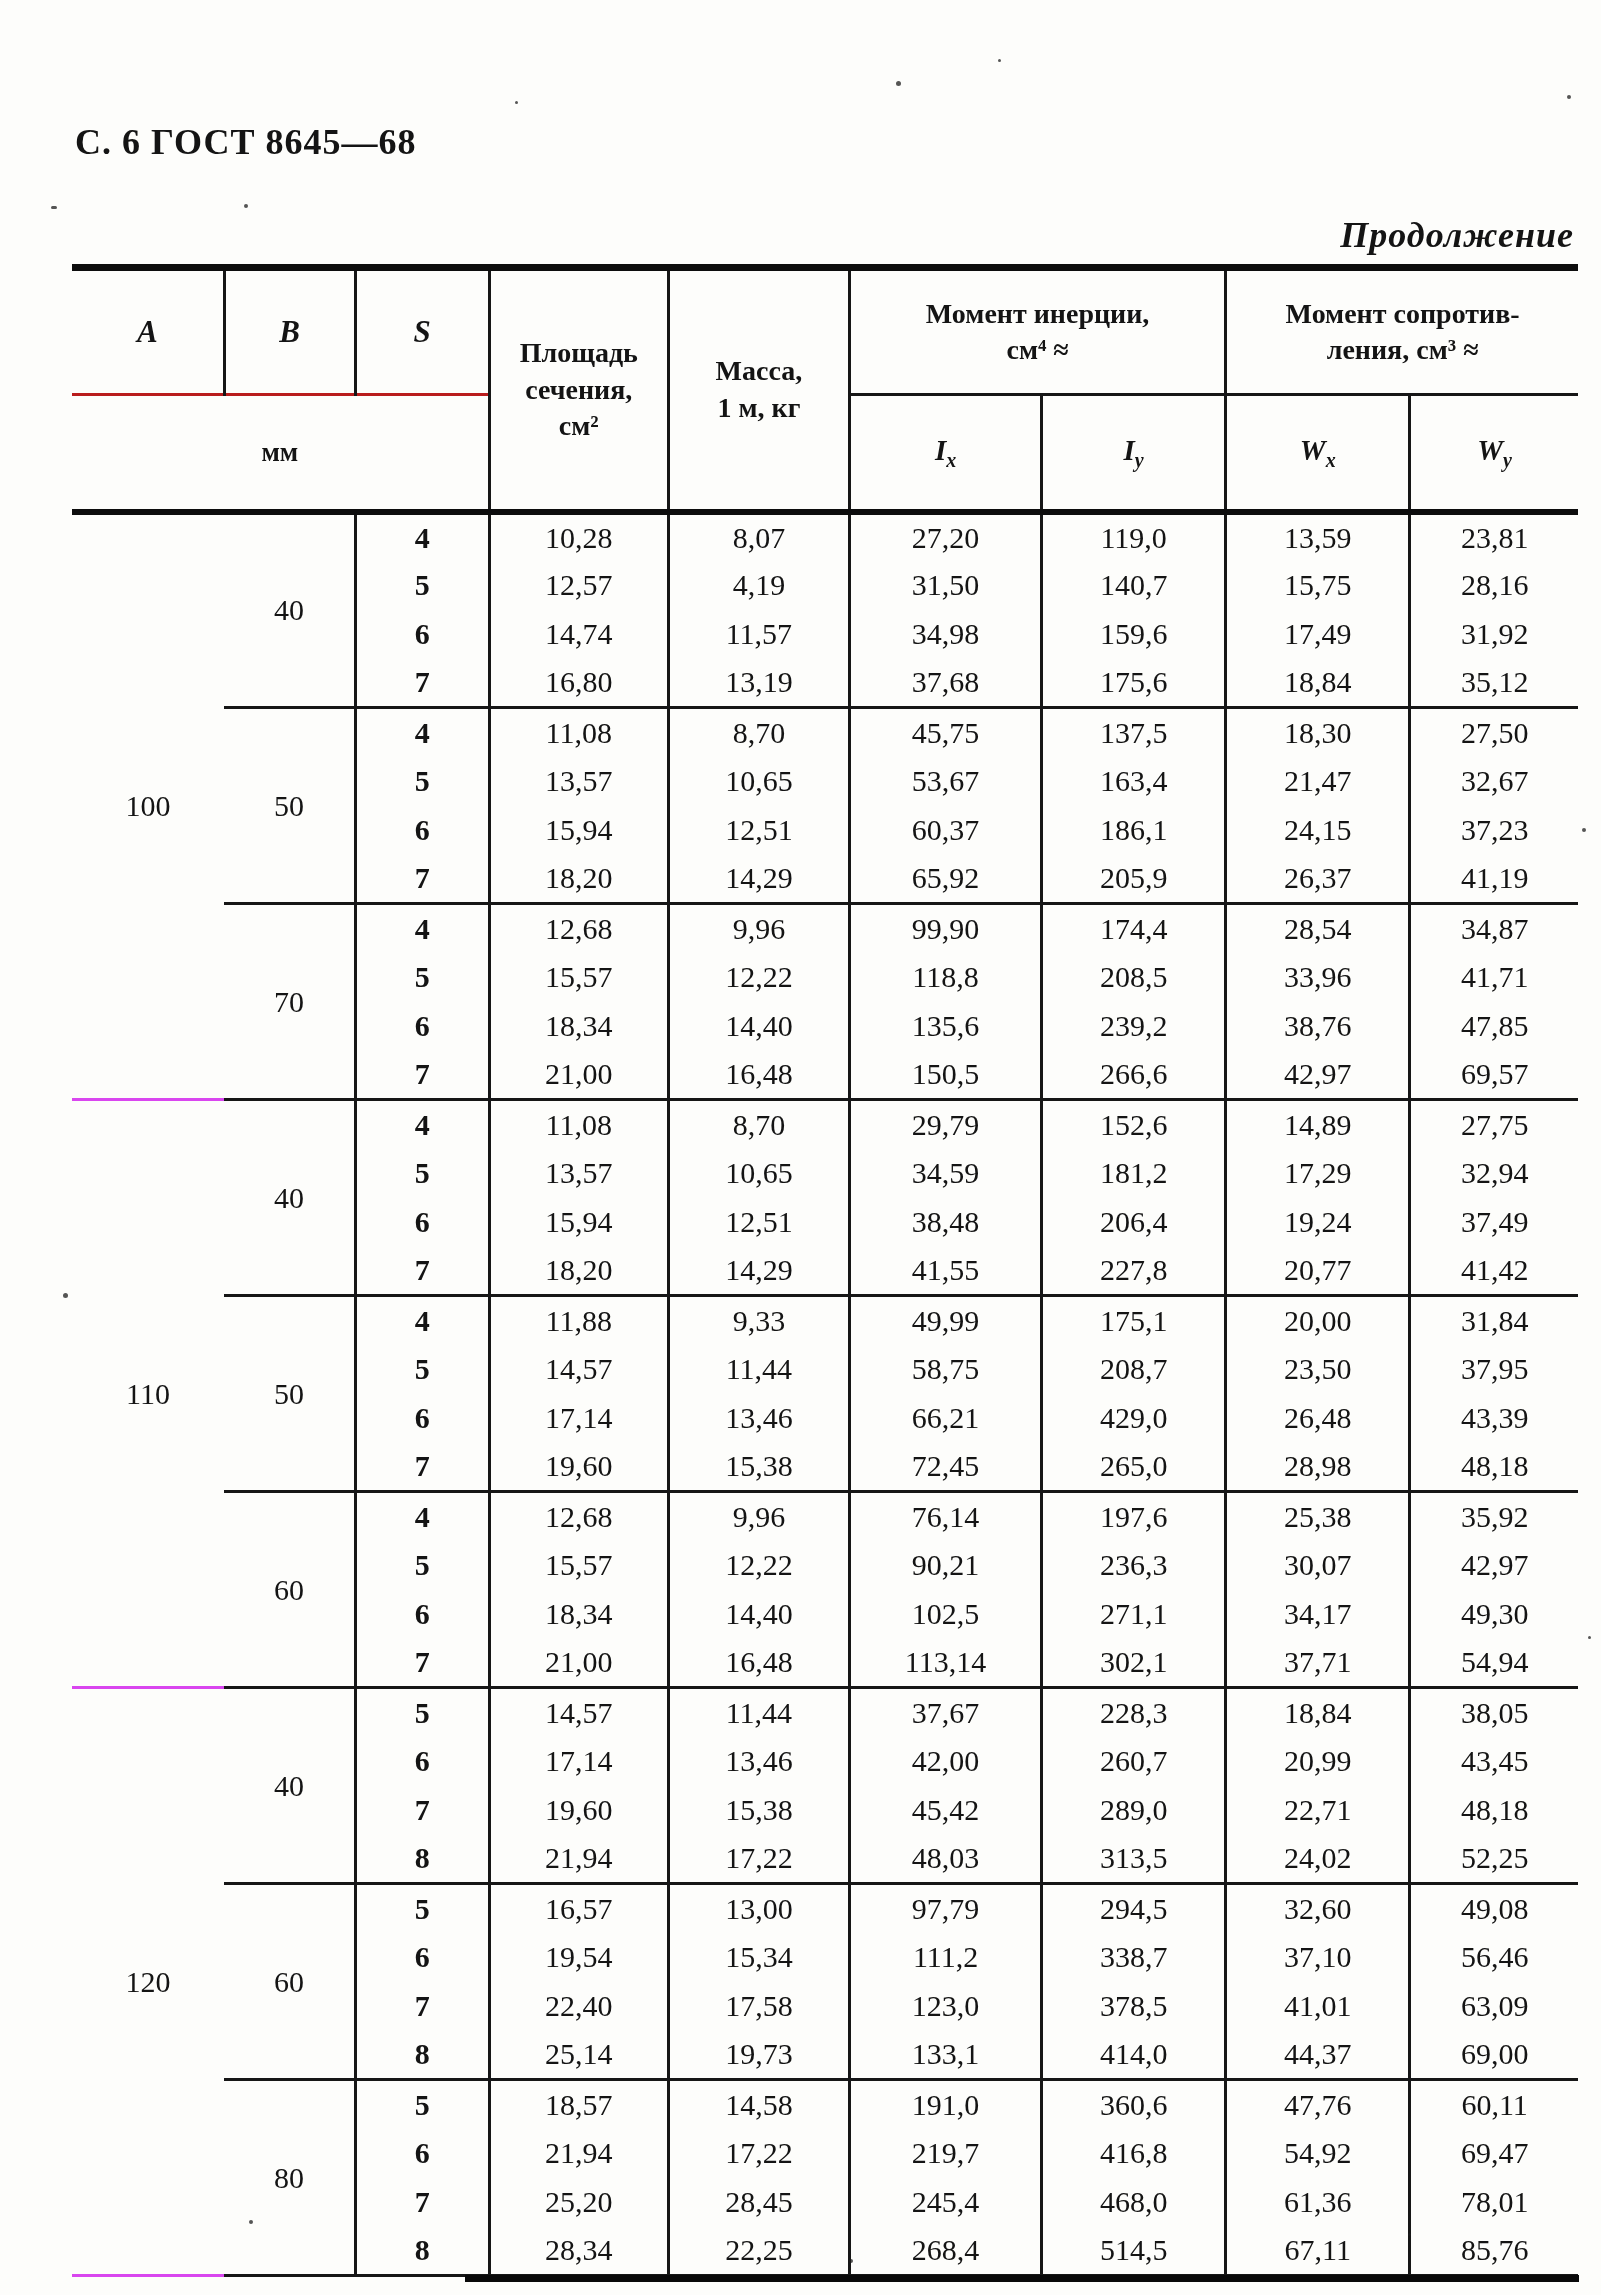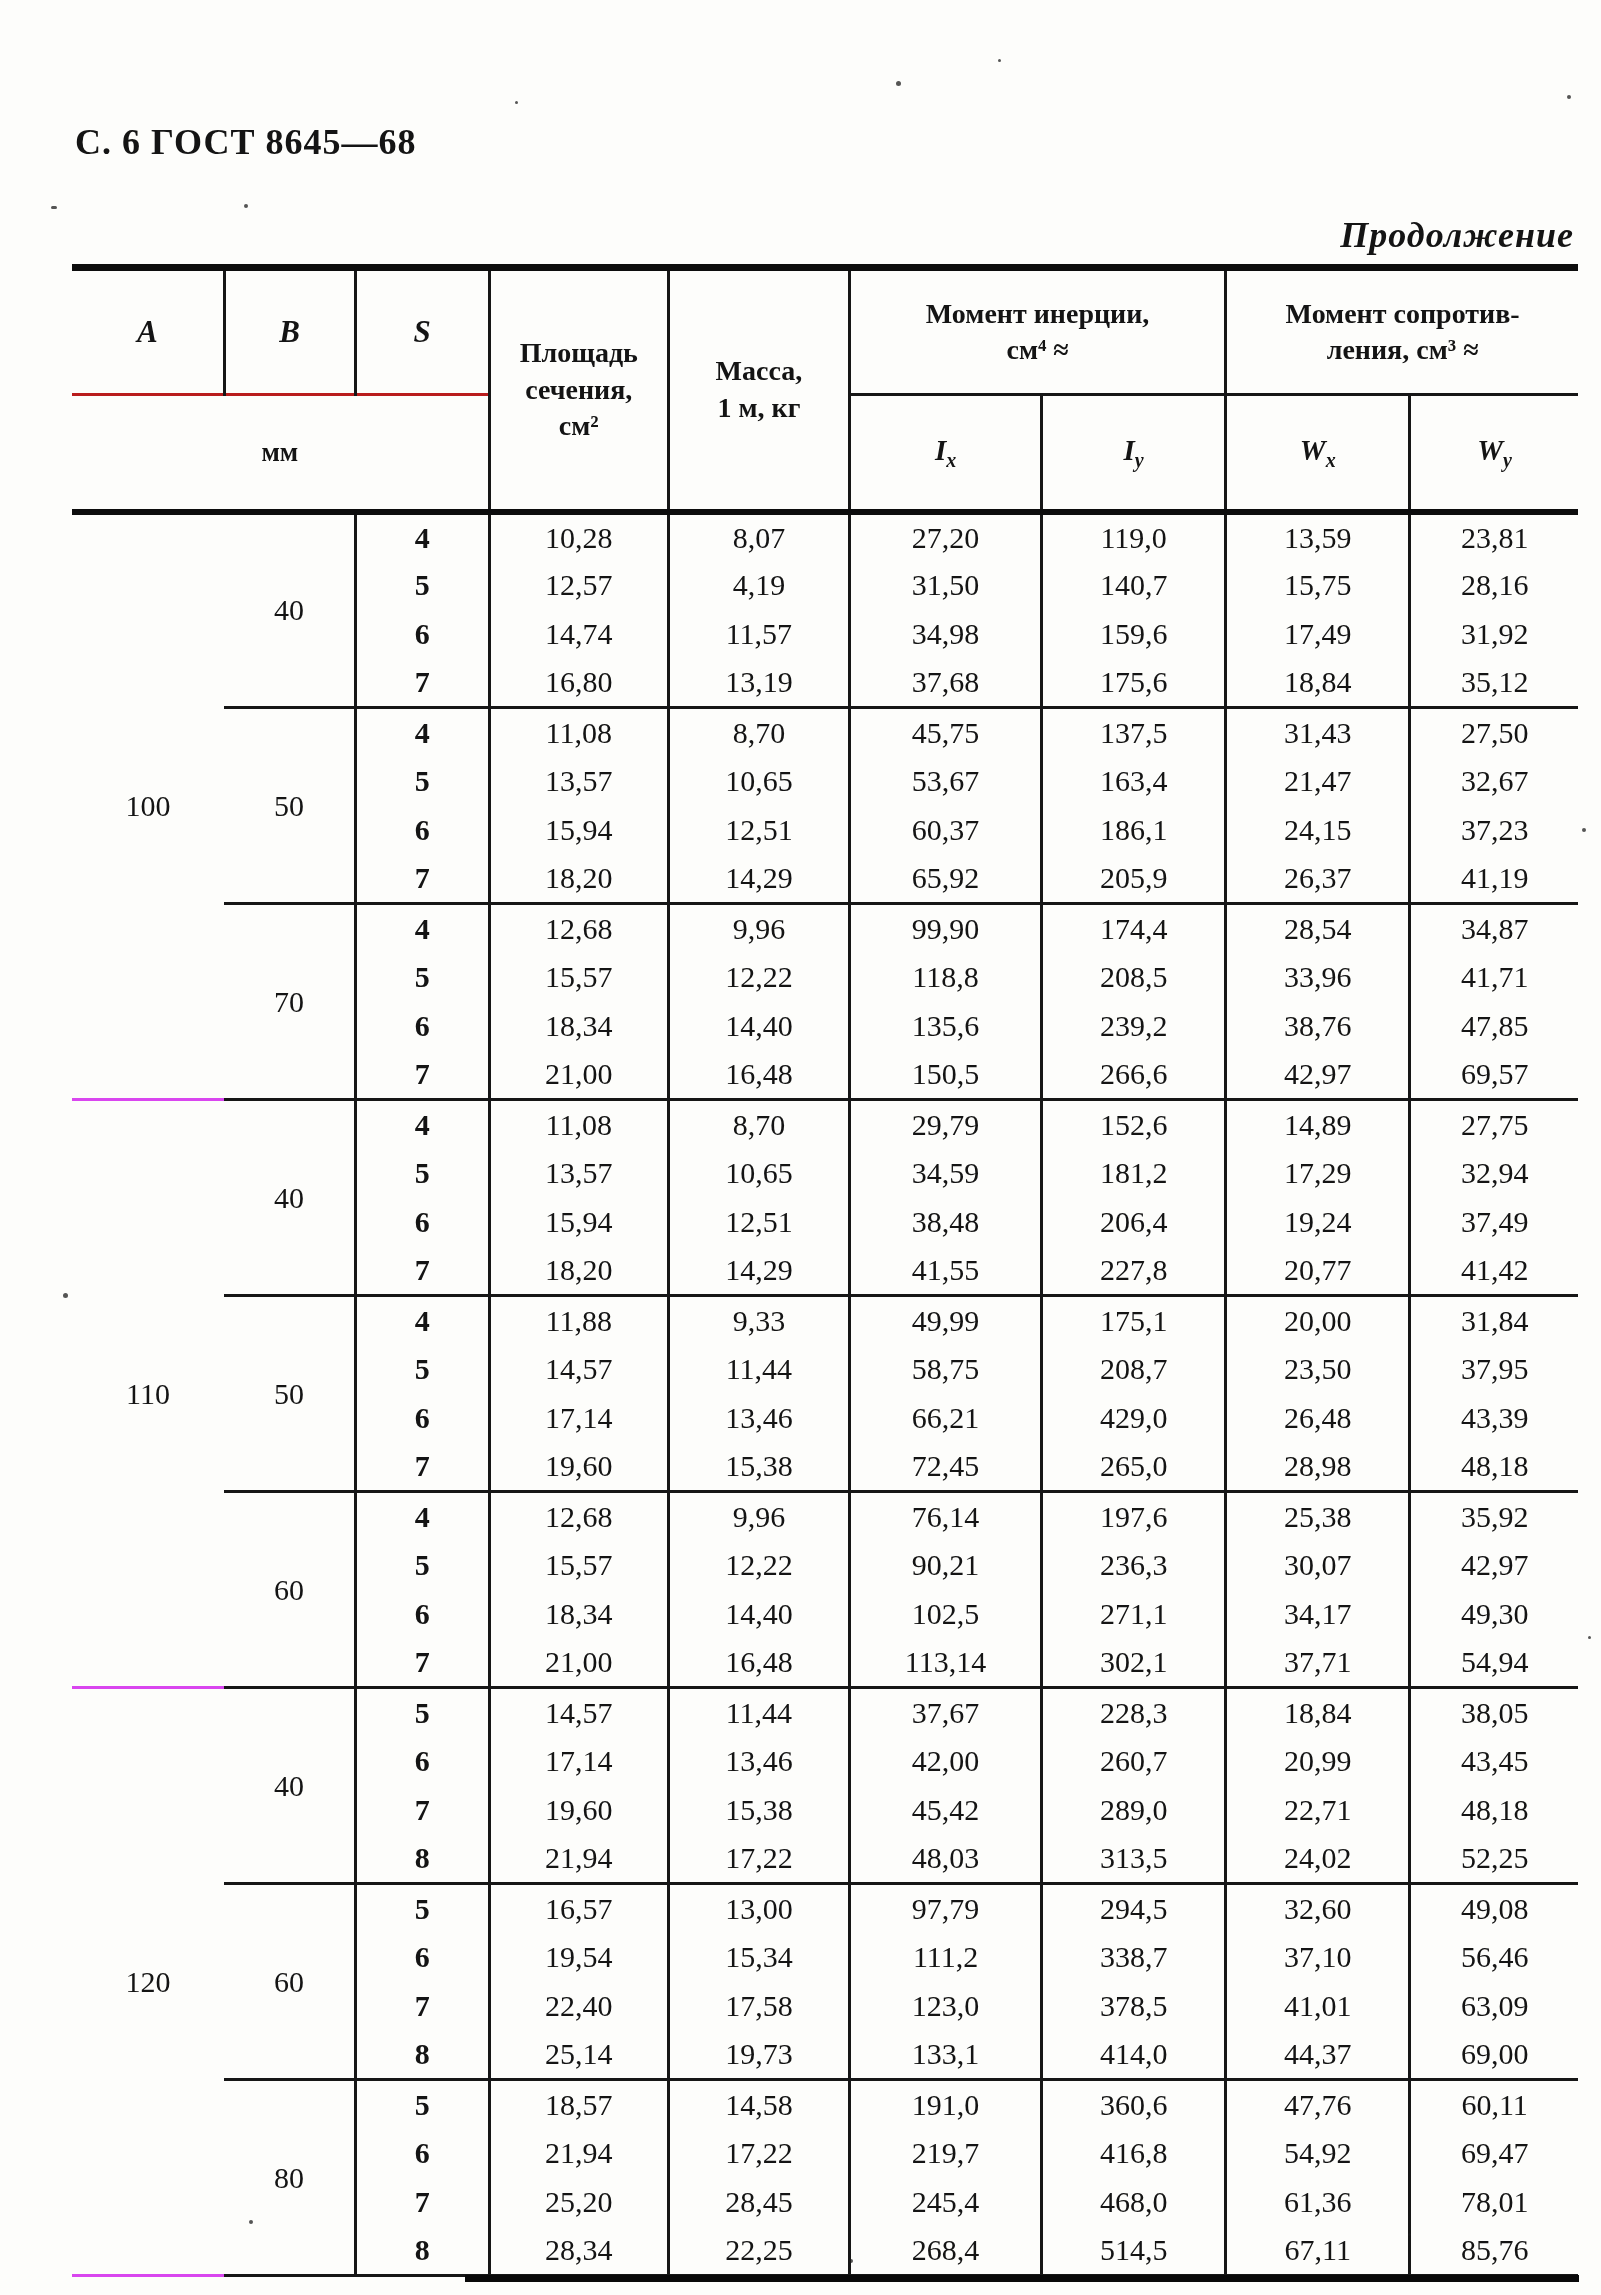--- a/index.html
+++ b/index.html
@@ -145,21 +145,21 @@
           <td class="num vl sub-end">18,84</td>
           <td class="num vl sub-end">35,12</td>
         </tr>
         <tr>
           <td class="b-cell sub-end" rowspan="4">50</td>
           <td class="s-cell vl">4</td>
           <td class="num vl">11,08</td>
           <td class="num vl">8,70</td>
           <td class="num vl">45,75</td>
           <td class="num vl">137,5</td>
-          <td class="num vl">31,43</td>
+          <td class="num vl">18,30</td>
           <td class="num vl">27,50</td>
         </tr>
         <tr>
           <td class="s-cell vl">5</td>
           <td class="num vl">13,57</td>
           <td class="num vl">10,65</td>
           <td class="num vl">53,67</td>
           <td class="num vl">163,4</td>
           <td class="num vl">21,47</td>
           <td class="num vl">32,67</td>

